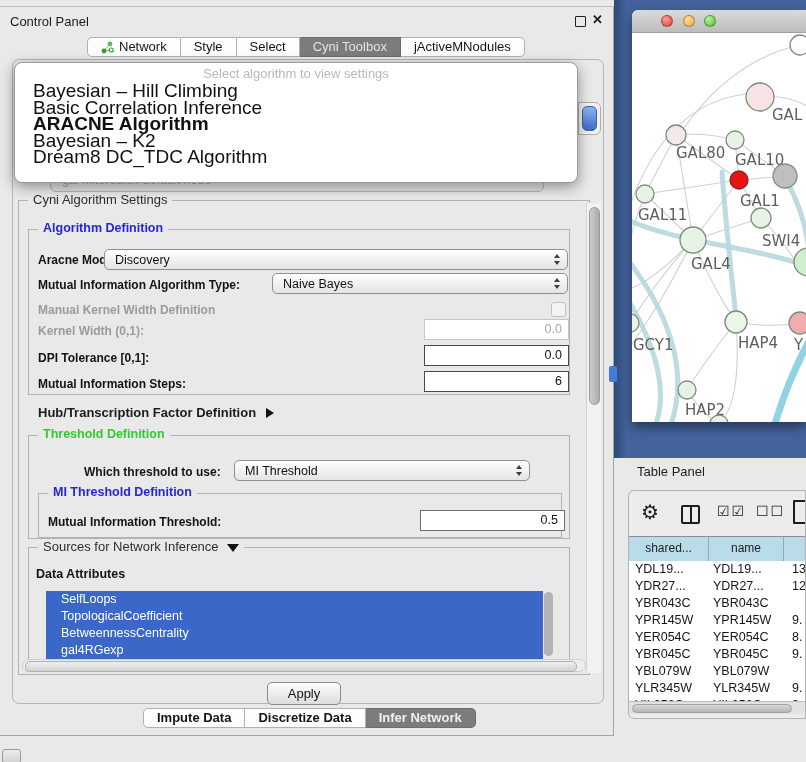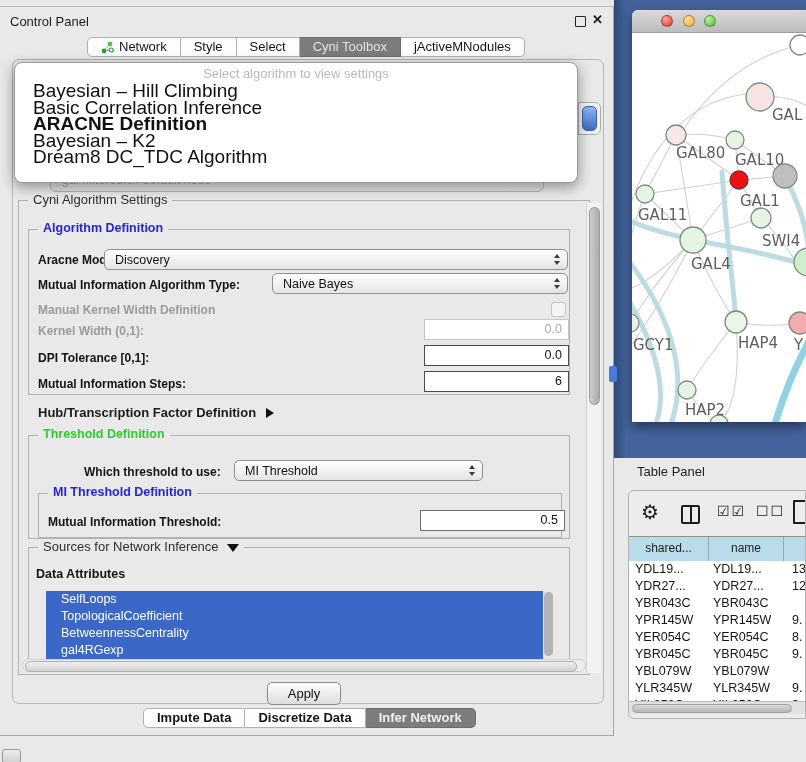--- a/index.html
+++ b/index.html
@@ -223,21 +223,21 @@
     <div class="field" style="left:424px;top:338px;width:137px;">0.0</div>
     <div class="lbl" style="left:38px;top:370px;">Mutual Information Steps:</div>
     <div class="field" style="left:424px;top:364px;width:137px;">6</div>
 
     <div id="hub-row"><span>Hub/Transcription Factor Definition</span><span class="tri-right"></span></div>
 
     <div class="fieldset" style="left:28px;top:428px;width:542px;height:104px;">
       <span class="legend green">Threshold Definition</span>
     </div>
     <div class="lbl" style="left:84px;top:458px;">Which threshold to use:</div>
-    <div class="combo" style="left:234px;top:453px;width:249px;">
+    <div class="combo" style="left:234px;top:453px;width:296px;">
       <span class="combo-text">MI Threshold</span>
       <span class="combo-arrows">
           <i class="up"></i>
           <i class="dn"></i>
         </span>
     </div>
     <div class="fieldset" style="left:38px;top:486px;width:524px;height:45px;">
       <span class="legend blue">MI Threshold Definition</span>
     </div>
     <div class="lbl" style="left:48px;top:508px;">Mutual Information Threshold:</div>
@@ -276,21 +276,21 @@
         <div class="tab selected">
           <span>Infer Network</span>
         </div>
       </div>
 
     <div id="algo-popup">
       <div id="popup-placeholder">Select algorithm to view settings</div>
       <div id="popup-list">
           <div class="popup-item">Bayesian – Hill Climbing</div>
           <div class="popup-item">Basic Correlation Inference</div>
-          <div class="popup-item bold">ARACNE Definition</div>
+          <div class="popup-item bold">ARACNE Algorithm</div>
           <div class="popup-item">Bayesian – K2</div>
           <div class="popup-item">Dream8 DC_TDC Algorithm</div>
         </div>
     </div>
   </div>
 
   <div id="panel-grip"></div>
   <div id="mini-btn"></div>
 
   <div id="net-win">

